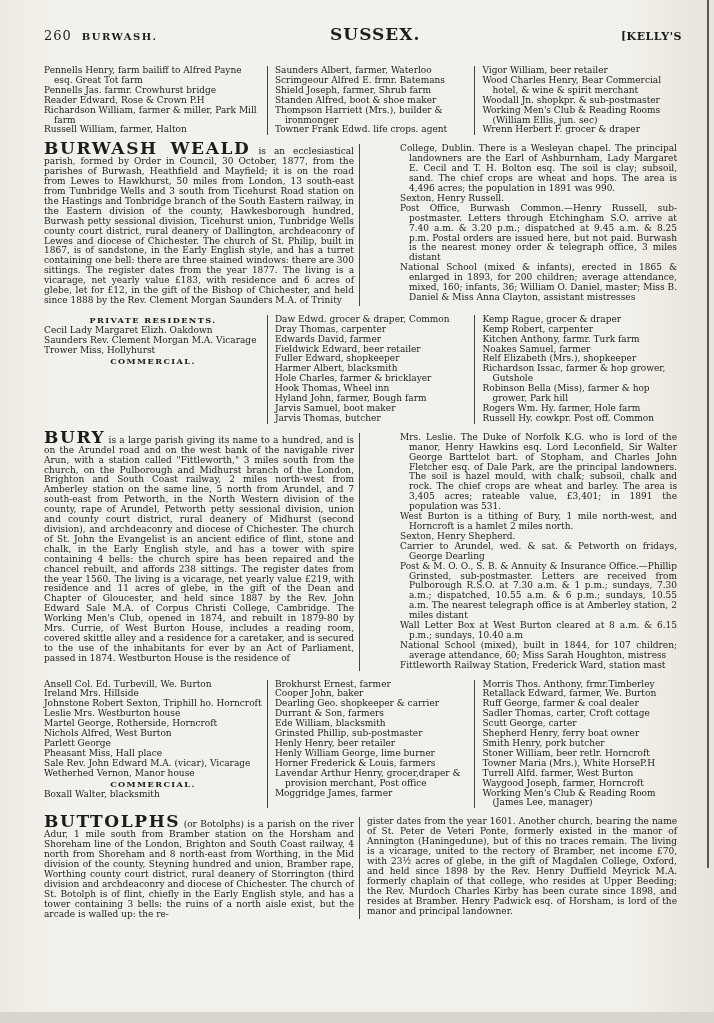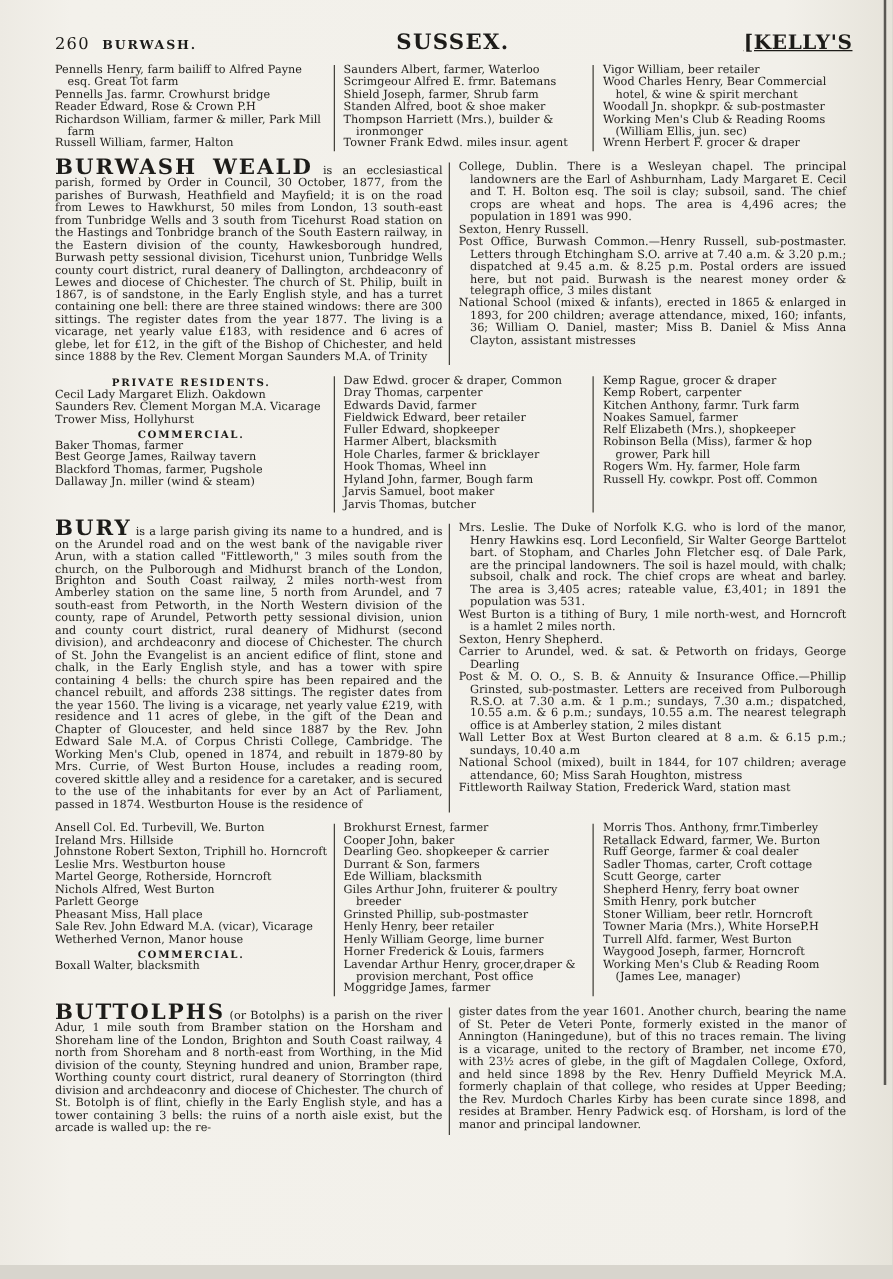--- a/index.html
+++ b/index.html
@@ -8,32 +8,32 @@
     background:linear-gradient(90deg,#edeae3,#f3f1eb 8%,#f2f0ea 88%,#e6e3da);
     padding:24px 32px 16px 44px;
     font-family:"DejaVu Serif","Liberation Serif",serif;
     color:#1d1c19;
   }
   .scan-edge{position:absolute;right:5px;top:0;width:2px;height:868px;background:#2b2a26;opacity:.75;}
   .hdr{display:flex;align-items:baseline;justify-content:space-between;}
   .hdr-left .pgnum{font-size:13px;letter-spacing:1px;}
   .hdr-left .running{font-size:10px;font-weight:bold;letter-spacing:1.5px;margin-left:10px;}
   .hdr-center{font-size:17px;font-weight:bold;letter-spacing:1px;transform:translateX(-14px);}
-  .hdr-right{font-size:16px;font-weight:bold;letter-spacing:.5px;text-decoration:underline;}
+  .hdr-right{font-size:11px;font-weight:bold;letter-spacing:.5px;}
   .cols{display:flex;align-items:stretch;}
   .col{flex:1 1 0;padding:0 5px 0 7px;min-width:0;}
   .col:first-child{padding-left:0;}
   .rule{border-left:1px solid #45433c;}
   .cols3 .col:first-child{flex:1.12;}
   .entry,.subentry{font-size:9px;line-height:9.9px;padding-left:10px;text-indent:-10px;}
-  .paras .entry{padding-left:9px;text-indent:-9px;text-align:justify;}
+  .paras .entry{padding-left:9px;text-indent:-9px;text-align:justify;margin-left:33px;}
   .para{margin:0;font-size:9px;line-height:9.9px;text-align:justify;}
   .lead{font-weight:bold;font-size:17px;letter-spacing:1.6px;}
   .subhead{text-align:center;font-size:8.2px;font-weight:bold;letter-spacing:1.4px;line-height:11px;}
-  .toplist{margin-top:8px;justify-content:space-between;}
+  .toplist{margin-top:22px;justify-content:space-between;}
   .sect{margin-top:9px;}
 </style>
 </head>
 <body>
 
 <div class="sheet">
   <div class="scan-edge"></div>
 
   <div class="hdr">
     <div class="hdr-left">
@@ -50,21 +50,21 @@
         <div class="entry">Reader Edward, Rose &amp; Crown P.H</div>
         <div class="entry">Richardson William, farmer &amp; miller, Park Mill farm</div>
         <div class="entry">Russell William, farmer, Halton</div>
       </div>
     <div class="col rule">
         <div class="entry">Saunders Albert, farmer, Waterloo</div>
         <div class="entry">Scrimgeour Alfred E. frmr. Batemans</div>
         <div class="entry">Shield Joseph, farmer, Shrub farm</div>
         <div class="entry">Standen Alfred, boot &amp; shoe maker</div>
         <div class="entry">Thompson Harriett (Mrs.), builder &amp; ironmonger</div>
-        <div class="entry">Towner Frank Edwd. miles insur. agent</div>
+        <div class="entry">Towner Frank Edwd. life crops. agent</div>
       </div>
     <div class="col rule">
         <div class="entry">Vigor William, beer retailer</div>
         <div class="entry">Wood Charles Henry, Bear Commercial hotel, &amp; wine &amp; spirit merchant</div>
         <div class="entry">Woodall Jn. shopkpr. &amp; sub-postmaster</div>
         <div class="entry">Working Men's Club &amp; Reading Rooms (William Ellis, jun. sec)</div>
         <div class="entry">Wrenn Herbert F. grocer &amp; draper</div>
       </div>
   </div>
 
@@ -82,46 +82,41 @@
 
   <div class="cols cols3 sect">
     <div class="col">
       <div class="subhead">PRIVATE RESIDENTS.</div>
       <div>
           <div class="entry">Cecil Lady Margaret Elizh. Oakdown</div>
           <div class="entry">Saunders Rev. Clement Morgan M.A. Vicarage</div>
           <div class="entry">Trower Miss, Hollyhurst</div>
         </div>
       <div class="subhead">COMMERCIAL.</div>
-      <div>
-          <div class="entry">Baker Thomas, farmer</div>
-          <div class="entry">Best George James, Railway tavern</div>
-          <div class="entry">Blackford Thomas, farmer, Pugshole</div>
-          <div class="entry">Dallaway Jn. miller (wind &amp; steam)</div>
-        </div>
     </div>
     <div class="col rule">
         <div class="entry">Daw Edwd. grocer &amp; draper, Common</div>
         <div class="entry">Dray Thomas, carpenter</div>
         <div class="entry">Edwards David, farmer</div>
         <div class="entry">Fieldwick Edward, beer retailer</div>
         <div class="entry">Fuller Edward, shopkeeper</div>
         <div class="entry">Harmer Albert, blacksmith</div>
         <div class="entry">Hole Charles, farmer &amp; bricklayer</div>
         <div class="entry">Hook Thomas, Wheel inn</div>
         <div class="entry">Hyland John, farmer, Bough farm</div>
         <div class="entry">Jarvis Samuel, boot maker</div>
         <div class="entry">Jarvis Thomas, butcher</div>
       </div>
     <div class="col rule">
         <div class="entry">Kemp Rague, grocer &amp; draper</div>
         <div class="entry">Kemp Robert, carpenter</div>
         <div class="entry">Kitchen Anthony, farmr. Turk farm</div>
         <div class="entry">Noakes Samuel, farmer</div>
         <div class="entry">Relf Elizabeth (Mrs.), shopkeeper</div>
+        <div class="entry">Richardson Issac, farmer &amp; hop grower, Gutshole</div>
         <div class="entry">Robinson Bella (Miss), farmer &amp; hop grower, Park hill</div>
         <div class="entry">Rogers Wm. Hy. farmer, Hole farm</div>
         <div class="entry">Russell Hy. cowkpr. Post off. Common</div>
       </div>
   </div>
 
   <div class="cols sect">
     <div class="col">
       <p class="para"><span class="lead">BURY</span> <span>is a large parish giving its name to a hundred, and is on the Arundel road and on the west bank of the navigable river Arun, with a station called "Fittleworth," 3 miles south from the church, on the Pulborough and Midhurst branch of the London, Brighton and South Coast railway, 2 miles north-west from Amberley station on the same line, 5 north from Arundel, and 7 south-east from Petworth, in the North Western division of the county, rape of Arundel, Petworth petty sessional division, union and county court district, rural deanery of Midhurst (second division), and archdeaconry and diocese of Chichester. The church of St. John the Evangelist is an ancient edifice of flint, stone and chalk, in the Early English style, and has a tower with spire containing 4 bells: the church spire has been repaired and the chancel rebuilt, and affords 238 sittings. The register dates from the year 1560. The living is a vicarage, net yearly value £219, with residence and 11 acres of glebe, in the gift of the Dean and Chapter of Gloucester, and held since 1887 by the Rev. John Edward Sale M.A. of Corpus Christi College, Cambridge. The Working Men's Club, opened in 1874, and rebuilt in 1879-80 by Mrs. Currie, of West Burton House, includes a reading room, covered skittle alley and a residence for a caretaker, and is secured to the use of the inhabitants for ever by an Act of Parliament, passed in 1874. Westburton House is the residence of</span></p>
     </div>
@@ -155,21 +150,20 @@
       <div>
           <div class="entry">Boxall Walter, blacksmith</div>
         </div>
     </div>
     <div class="col rule">
         <div class="entry">Brokhurst Ernest, farmer</div>
         <div class="entry">Cooper John, baker</div>
         <div class="entry">Dearling Geo. shopkeeper &amp; carrier</div>
         <div class="entry">Durrant &amp; Son, farmers</div>
         <div class="entry">Ede William, blacksmith</div>
-        <div class="entry">Giles Arthur John, fruiterer &amp; poultry breeder</div>
         <div class="entry">Grinsted Phillip, sub-postmaster</div>
         <div class="entry">Henly Henry, beer retailer</div>
         <div class="entry">Henly William George, lime burner</div>
         <div class="entry">Horner Frederick &amp; Louis, farmers</div>
         <div class="entry">Lavendar Arthur Henry, grocer,draper &amp; provision merchant, Post office</div>
         <div class="entry">Moggridge James, farmer</div>
       </div>
     <div class="col rule">
         <div class="entry">Morris Thos. Anthony, frmr.Timberley</div>
         <div class="entry">Retallack Edward, farmer, We. Burton</div>

